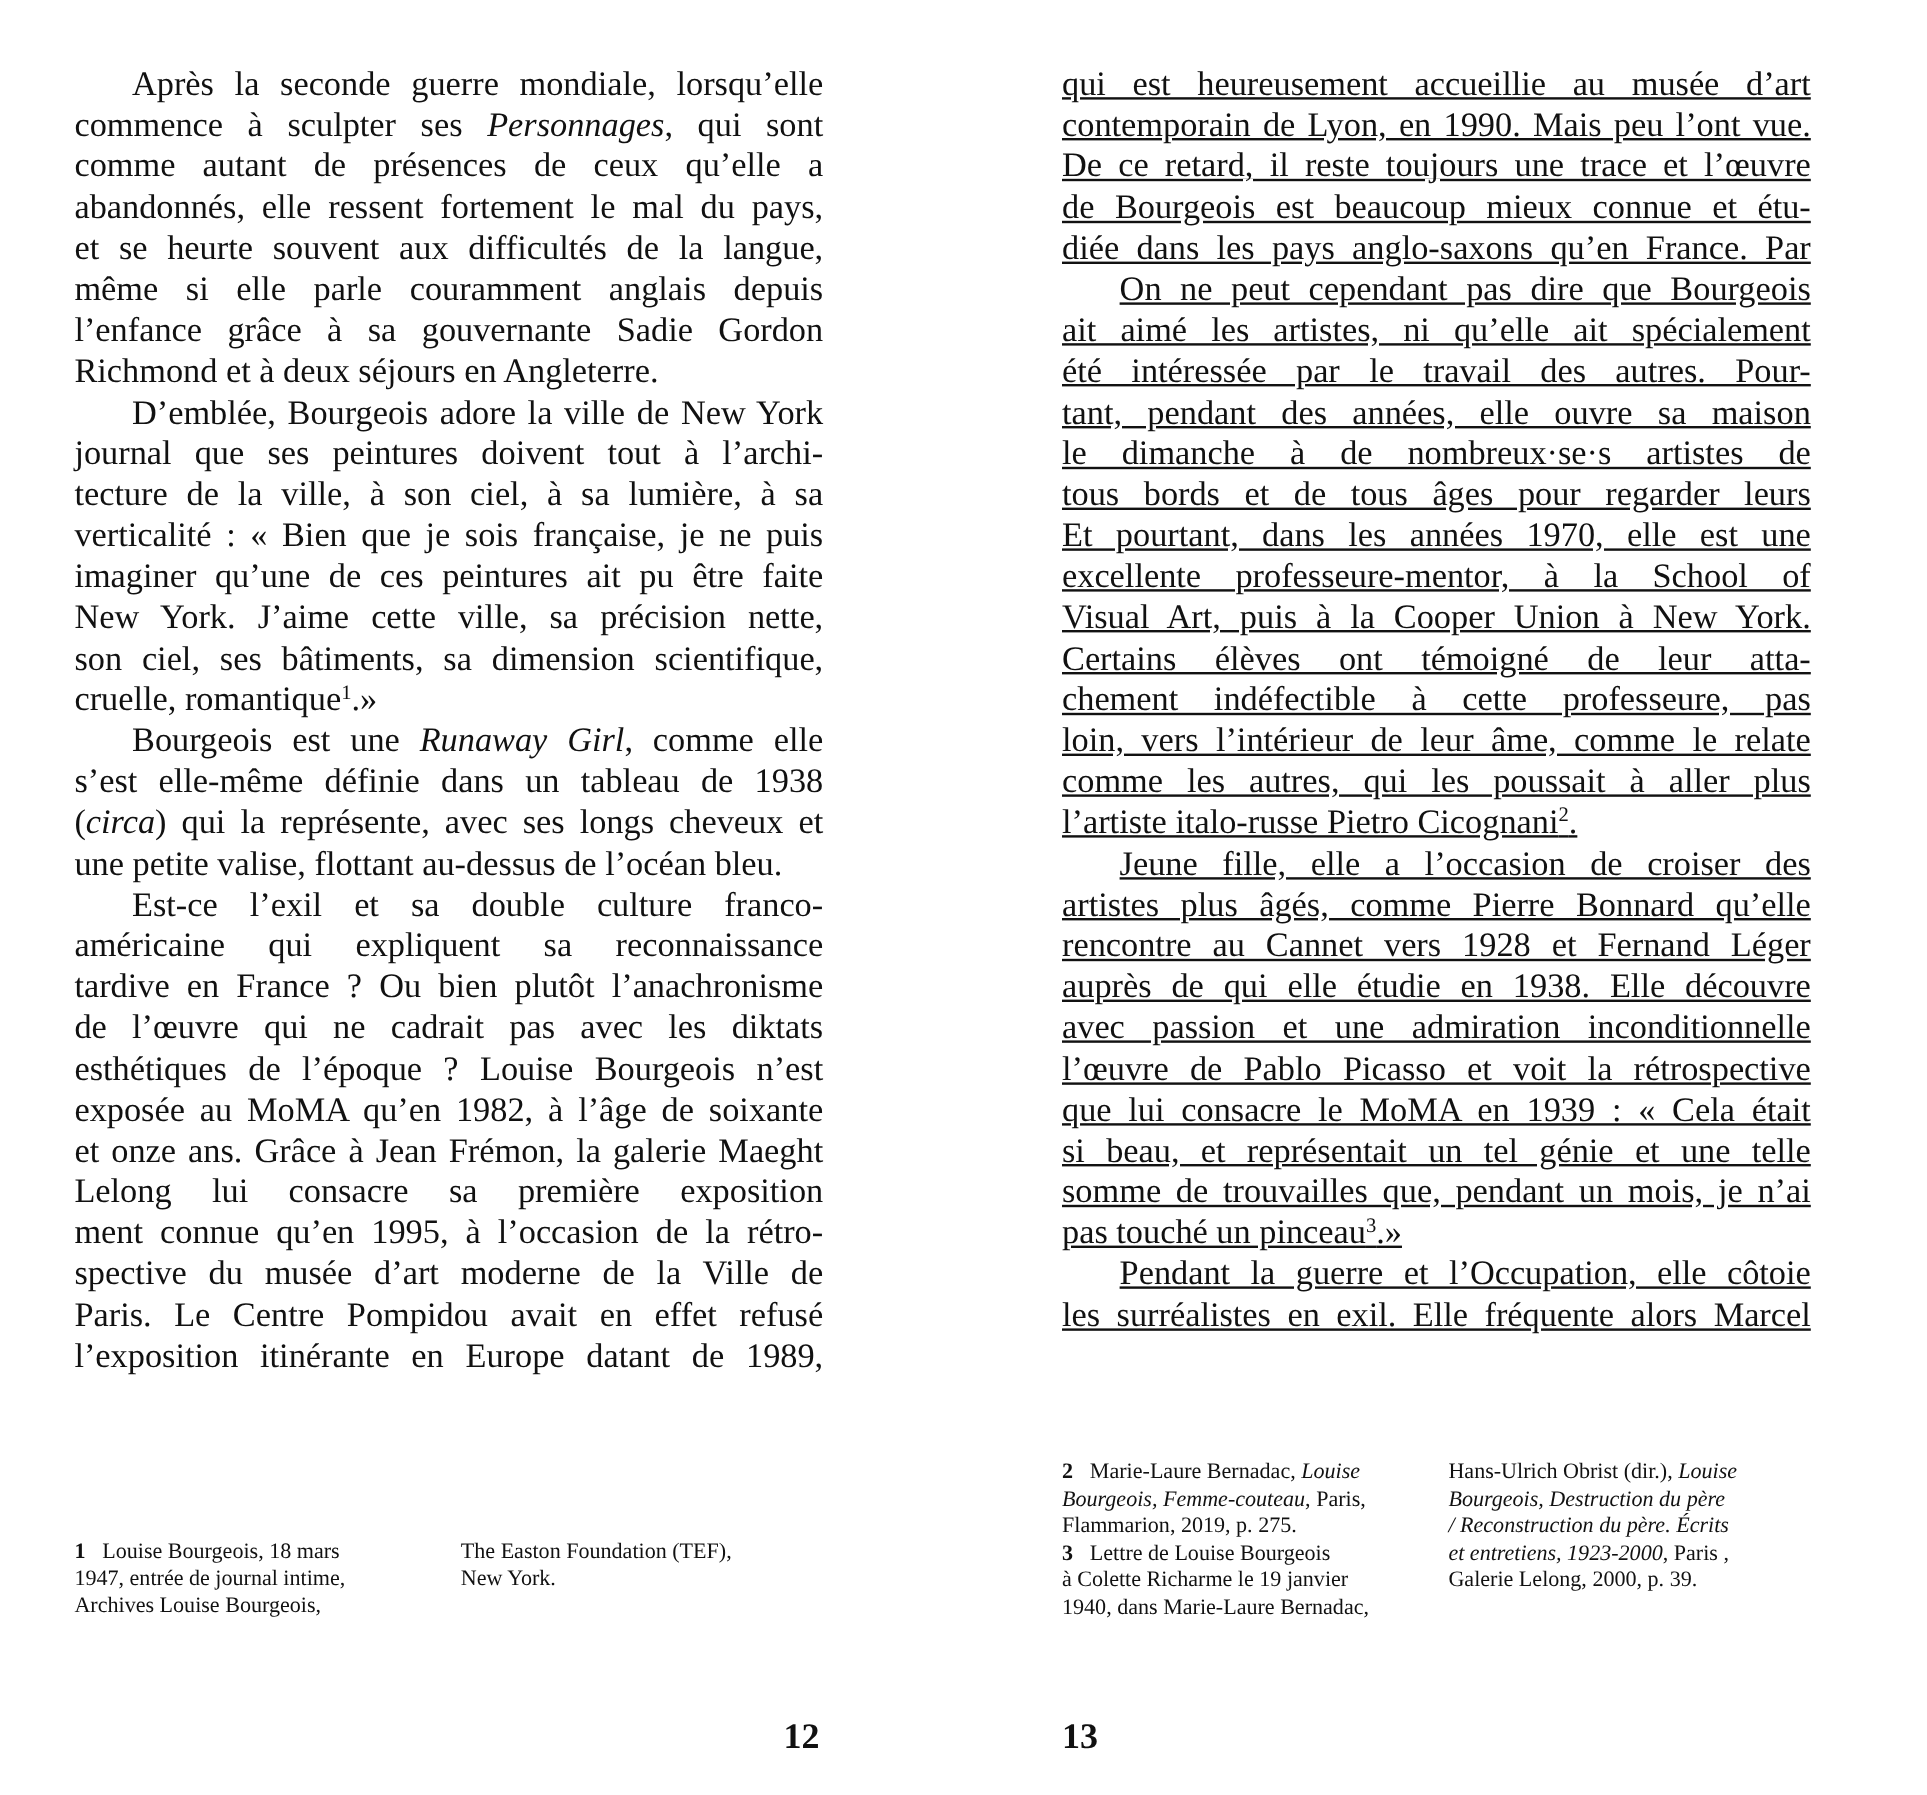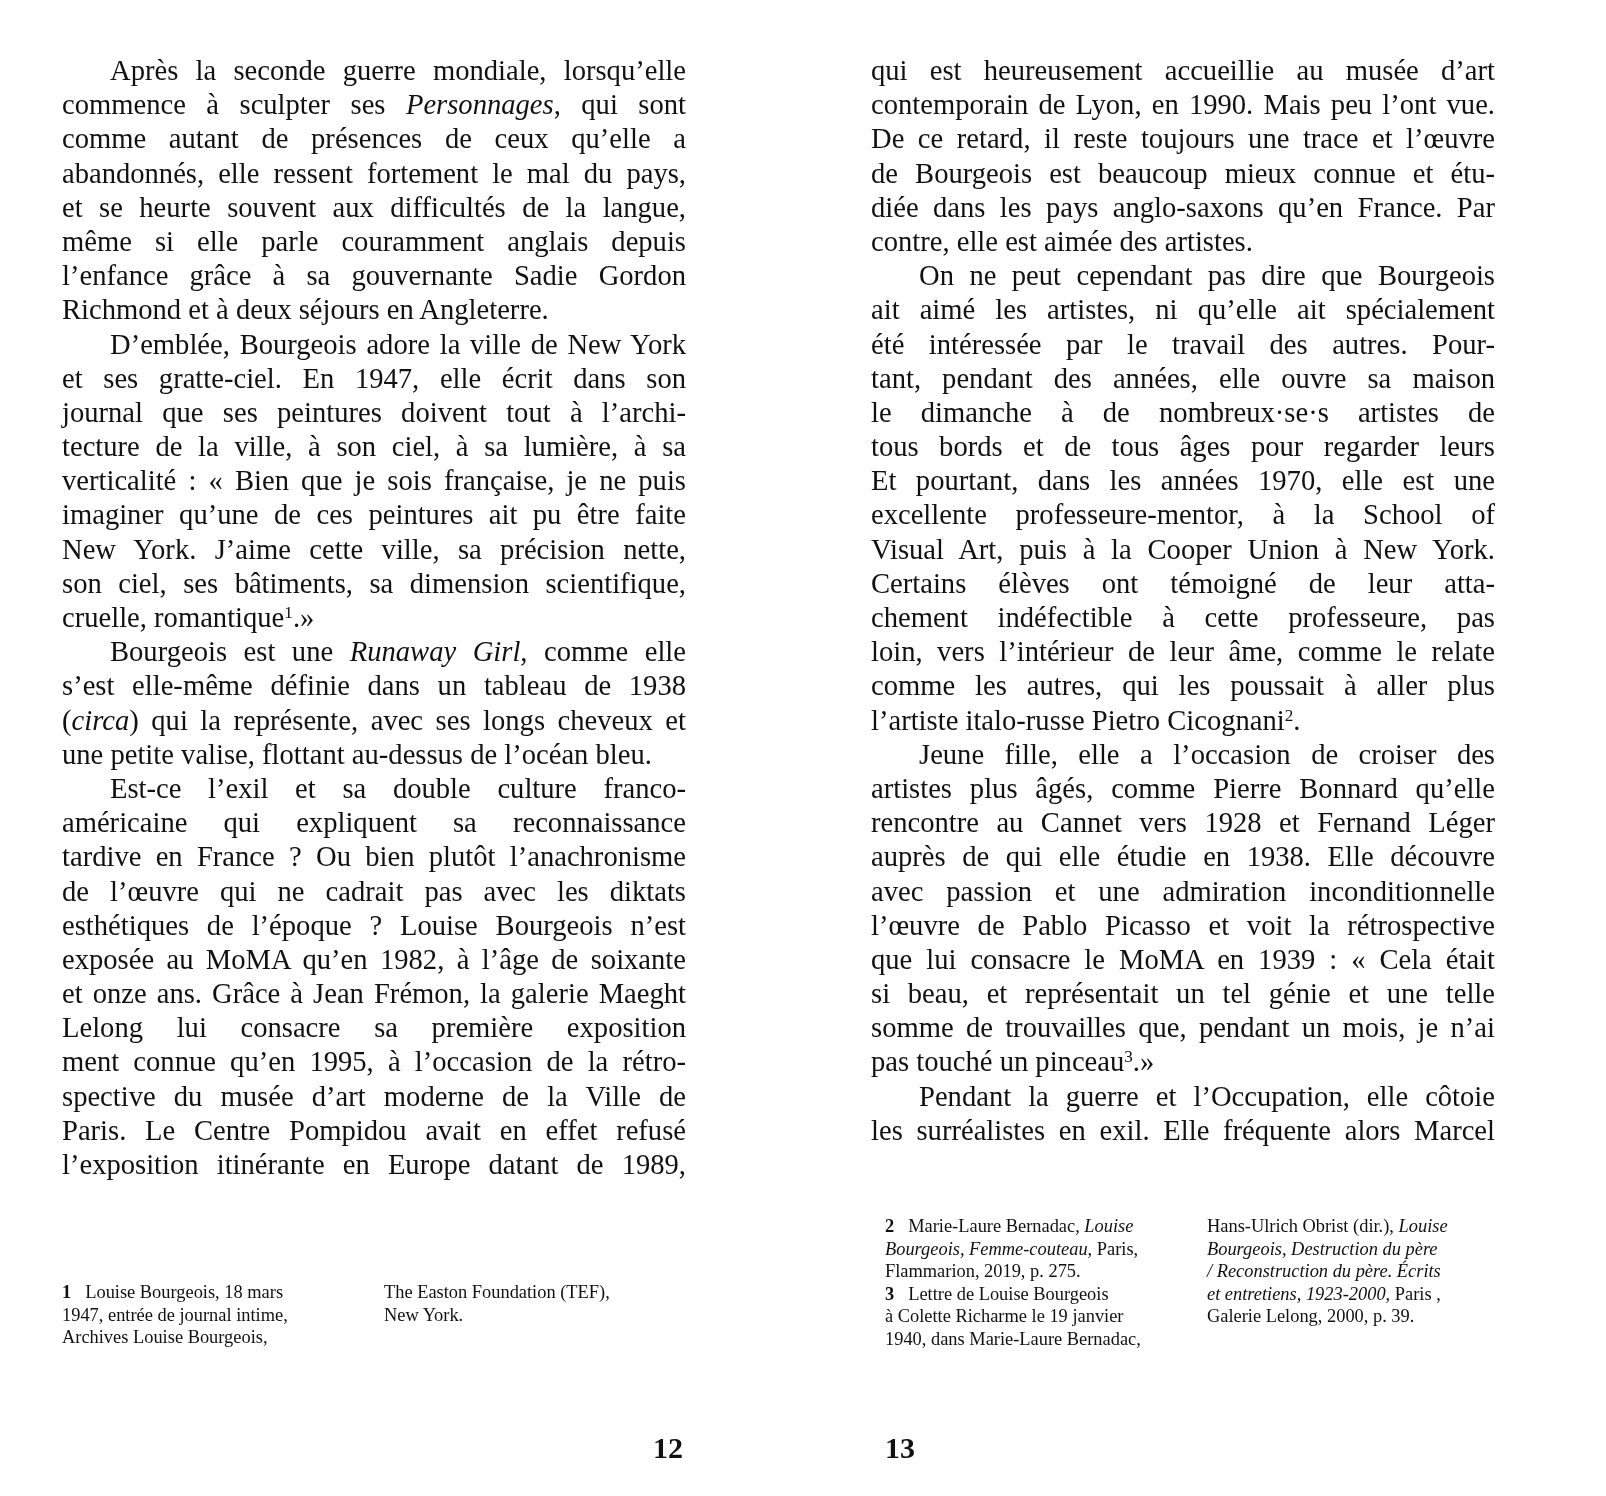--- a/index.html
+++ b/index.html
@@ -4,21 +4,21 @@
 <style>
   html, body { margin: 0; padding: 0; background: #ffffff; }
   body { width: 1606px; height: 1496px; position: relative; overflow: hidden;
          font-family: "Liberation Serif", "DejaVu Serif", serif; color: #111111; }
   .page { position: absolute; top: 0; height: 1496px; }
   .page-left { left: 0; width: 803px; }
   .page-right { left: 803px; width: 803px; }
   .body-text { position: absolute; top: 54px; width: 624px; font-size: 28.6px; line-height: 34.2px;
                text-align: justify; hyphens: manual; }
   .page-left .body-text { left: 62px; }
-  .page-right .body-text { left: 68px; }
+  .page-right .body-text { left: 82px; text-decoration: underline; }
   .line { display: block; white-space: nowrap; text-align-last: justify; text-align: justify; height: 34.2px; overflow: visible; }
   .line.last { text-align-last: left; }
   .line.indent { padding-left: 48px; }
   .footnotes { position: absolute; font-size: 18.4px; line-height: 22.6px; }
   .page-left .footnotes { left: 62px; top: 1281px; }
   .page-right .footnotes { left: 82px; top: 1215px; }
   .fn-col { position: absolute; top: 0; width: 290px; }
   .fn-col.c2 { left: 322px; }
   .fn-line { display: block; white-space: nowrap; }
   .fn-num { font-weight: bold; margin-right: 14px; }
@@ -35,21 +35,20 @@
   <div class="body-text">
       <span class="line indent">Après la seconde guerre mondiale, lorsqu’elle</span>
       <span class="line">commence à sculpter ses <i>Personnages</i>, qui sont</span>
       <span class="line">comme autant de présences de ceux qu’elle a</span>
       <span class="line">abandonnés, elle ressent fortement le mal du pays,</span>
       <span class="line">et se heurte souvent aux difficultés de la langue,</span>
       <span class="line">même si elle parle couramment anglais depuis</span>
       <span class="line">l’enfance grâce à sa gouvernante Sadie Gordon</span>
       <span class="line last">Richmond et à deux séjours en Angleterre.</span>
       <span class="line indent">D’emblée, Bourgeois adore la ville de New York</span>
-      <span class="line">et ses gratte-ciel. En 1947, elle écrit dans son</span>
       <span class="line">journal que ses peintures doivent tout à l’archi-</span>
       <span class="line">tecture de la ville, à son ciel, à sa lumière, à sa</span>
       <span class="line">verticalité : « Bien que je sois française, je ne puis</span>
       <span class="line">imaginer qu’une de ces peintures ait pu être faite</span>
       <span class="line">New York. J’aime cette ville, sa précision nette,</span>
       <span class="line">son ciel, ses bâtiments, sa dimension scientifique,</span>
       <span class="line last">cruelle, romantique<sup>1</sup>.»</span>
       <span class="line indent">Bourgeois est une <i>Runaway Girl</i>, comme elle</span>
       <span class="line">s’est elle-même définie dans un tableau de 1938</span>
       <span class="line">(<i>circa</i>) qui la représente, avec ses longs cheveux et</span>
@@ -81,21 +80,20 @@
   <div class="folio">12</div>
 </div>
 
 <div class="page page-right">
   <div class="body-text">
       <span class="line">qui est heureusement accueillie au musée d’art</span>
       <span class="line">contemporain de Lyon, en 1990. Mais peu l’ont vue.</span>
       <span class="line">De ce retard, il reste toujours une trace et l’œuvre</span>
       <span class="line">de Bourgeois est beaucoup mieux connue et étu-</span>
       <span class="line">diée dans les pays anglo-saxons qu’en France. Par</span>
-      <span class="line last">contre, elle est aimée des artistes.</span>
       <span class="line indent">On ne peut cependant pas dire que Bourgeois</span>
       <span class="line">ait aimé les artistes, ni qu’elle ait spécialement</span>
       <span class="line">été intéressée par le travail des autres. Pour-</span>
       <span class="line">tant, pendant des années, elle  ouvre sa maison</span>
       <span class="line">le dimanche à de nombreux·se·s artistes de</span>
       <span class="line">tous bords et de tous âges pour regarder leurs</span>
       <span class="line">Et pourtant, dans les années 1970, elle est une</span>
       <span class="line">excellente professeure-mentor, à la School of</span>
       <span class="line">Visual Art, puis à la Cooper Union à New York.</span>
       <span class="line">Certains élèves ont témoigné de leur atta-</span>

